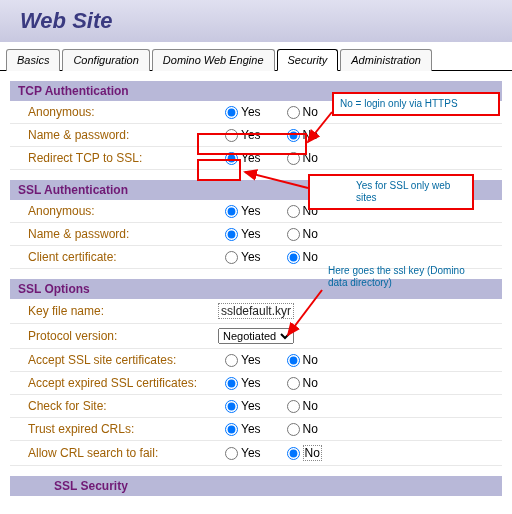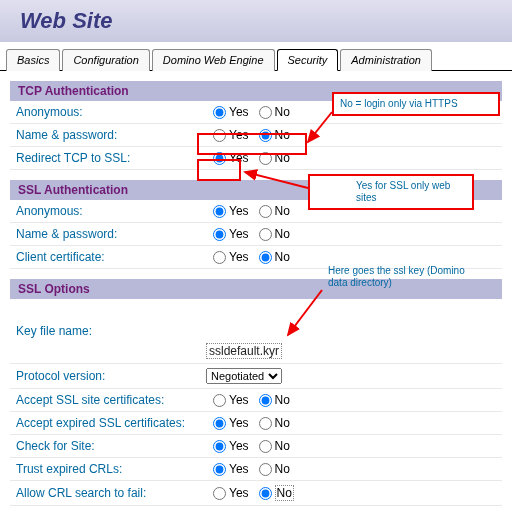--- a/index.html
+++ b/index.html
@@ -58,42 +58,42 @@
   }
   .row {
     display: flex;
     align-items: center;
     padding: 4px 6px;
     border-bottom: 1px solid #e8e8e8;
     min-height: 22px;
   }
   .row-label {
     width: 190px;
-    color: #0369a1;
+    color: #a16207;
+    margin-left: 12px;
   }
   .row-options {
     display: flex;
-    gap: 10px;
+    gap: 26px;
     align-items: center;
     padding-left: 7px;
   }
   .radio-opt {
     display: flex;
     align-items: center;
     gap: 3px;
   }
   .radio-opt input { margin: 0; }
   .row-value {
     color: #222;
   }
   .dotted-box {
     border: 1px dotted #888;
     padding: 0 2px;
     display: inline-block;
-    margin-top: 40px;
   }
   select {
     font-size: 11px;
   }
   
   .anno {
     position: absolute;
     border: 2px solid #e00;
     background: rgba(255,255,255,0.0);
     pointer-events: none;

